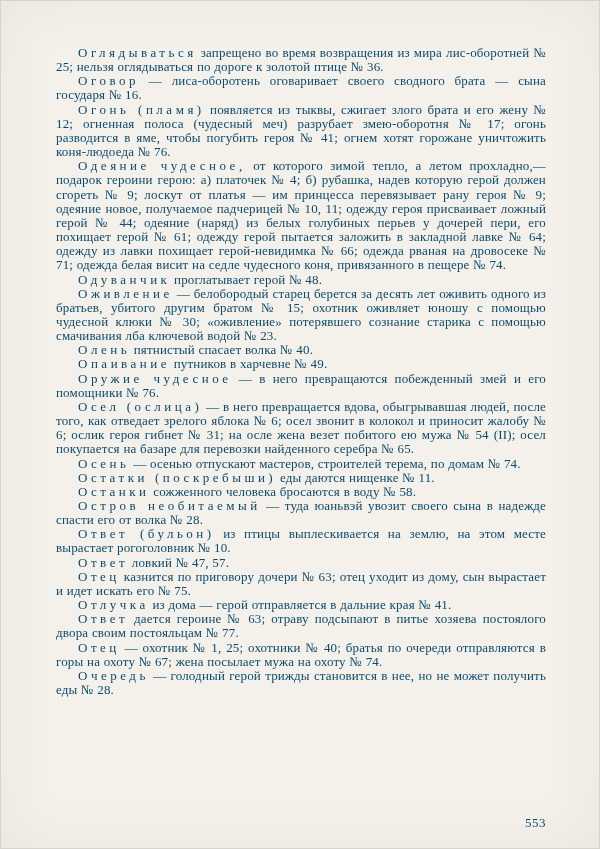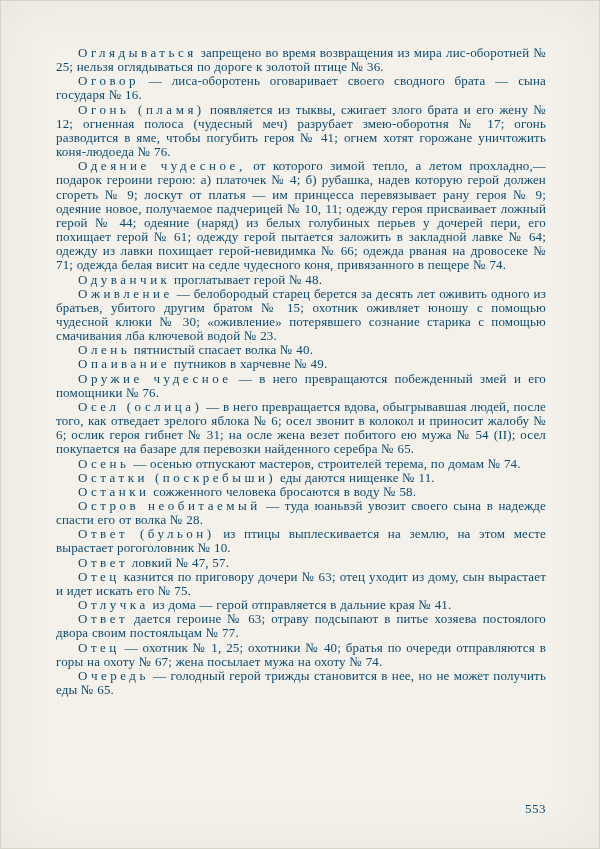--- a/index.html
+++ b/index.html
@@ -34,21 +34,21 @@
     letter-spacing: 0.012em;
     word-spacing: 0.02em;
   }
   .term {
     letter-spacing: 0.27em;
     white-space: normal;
   }
   .page-number {
     position: absolute;
     right: 54px;
-    bottom: 32px;
+    bottom: 18px;
     font-size: 13px;
     letter-spacing: 0.04em;
   }
 </style>
 </head>
 <body>
 
 <main class="scan-page">
   <section class="entries">
       <p class="entry"><span class="term">Оглядываться</span><span class="body"> запрещено во время возвращения из мира лис-оборотней № 25; нельзя оглядываться по дороге к золотой птице № 36.</span></p>
@@ -64,16 +64,16 @@
       <p class="entry"><span class="term">Осень</span><span class="body"> — осенью отпускают мастеров, строителей терема, по домам № 74.</span></p>
       <p class="entry"><span class="term">Остатки (поскребыши)</span><span class="body"> еды даются нищенке № 11.</span></p>
       <p class="entry"><span class="term">Останки</span><span class="body"> сожженного человека бросаются в воду № 58.</span></p>
       <p class="entry"><span class="term">Остров необитаемый</span><span class="body"> — туда юаньвэй увозит своего сына в надежде спасти его от волка № 28.</span></p>
       <p class="entry"><span class="term">Ответ (бульон)</span><span class="body"> из птицы выплескивается на землю, на этом месте вырастает рогоголовник № 10.</span></p>
       <p class="entry"><span class="term">Ответ</span><span class="body"> ловкий № 47, 57.</span></p>
       <p class="entry"><span class="term">Отец</span><span class="body"> казнится по приговору дочери № 63; отец уходит из дому, сын вырастает и идет искать его № 75.</span></p>
       <p class="entry"><span class="term">Отлучка</span><span class="body"> из дома — герой отправляется в дальние края № 41.</span></p>
       <p class="entry"><span class="term">Ответ</span><span class="body"> дается героине № 63; отраву подсыпают в питье хозяева постоялого двора своим постояльцам № 77.</span></p>
       <p class="entry"><span class="term">Отец</span><span class="body"> — охотник № 1, 25; охотники № 40; братья по очереди отправляются в горы на охоту № 67; жена посылает мужа на охоту № 74.</span></p>
-      <p class="entry"><span class="term">Очередь</span><span class="body"> — голодный герой трижды становится в нее, но не может получить еды № 65.</span></p>
+      <p class="entry"><span class="term">Очередь</span><span class="body"> — голодный герой трижды становится в нее, но не может получить еды № 28.</span></p>
     </section>
   <div class="page-number">553</div>
 </main>
 
 </body></html>

